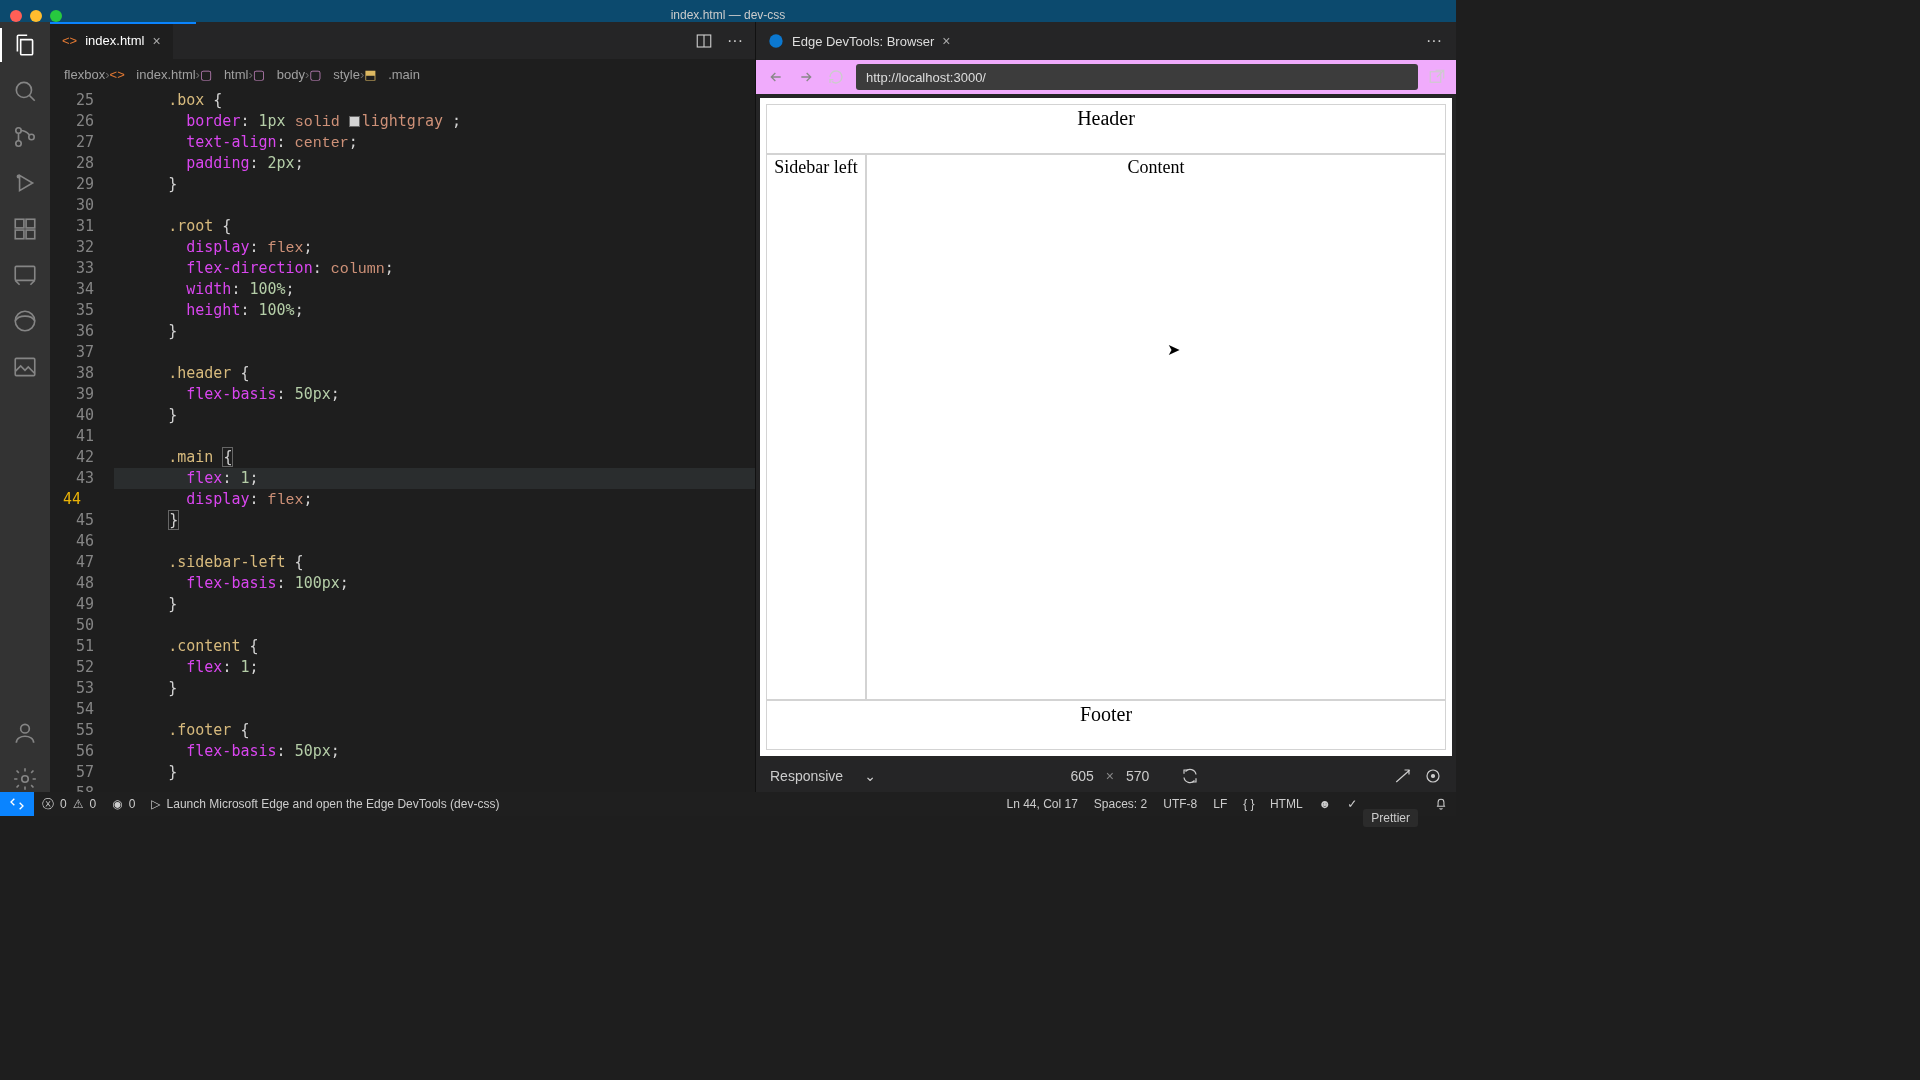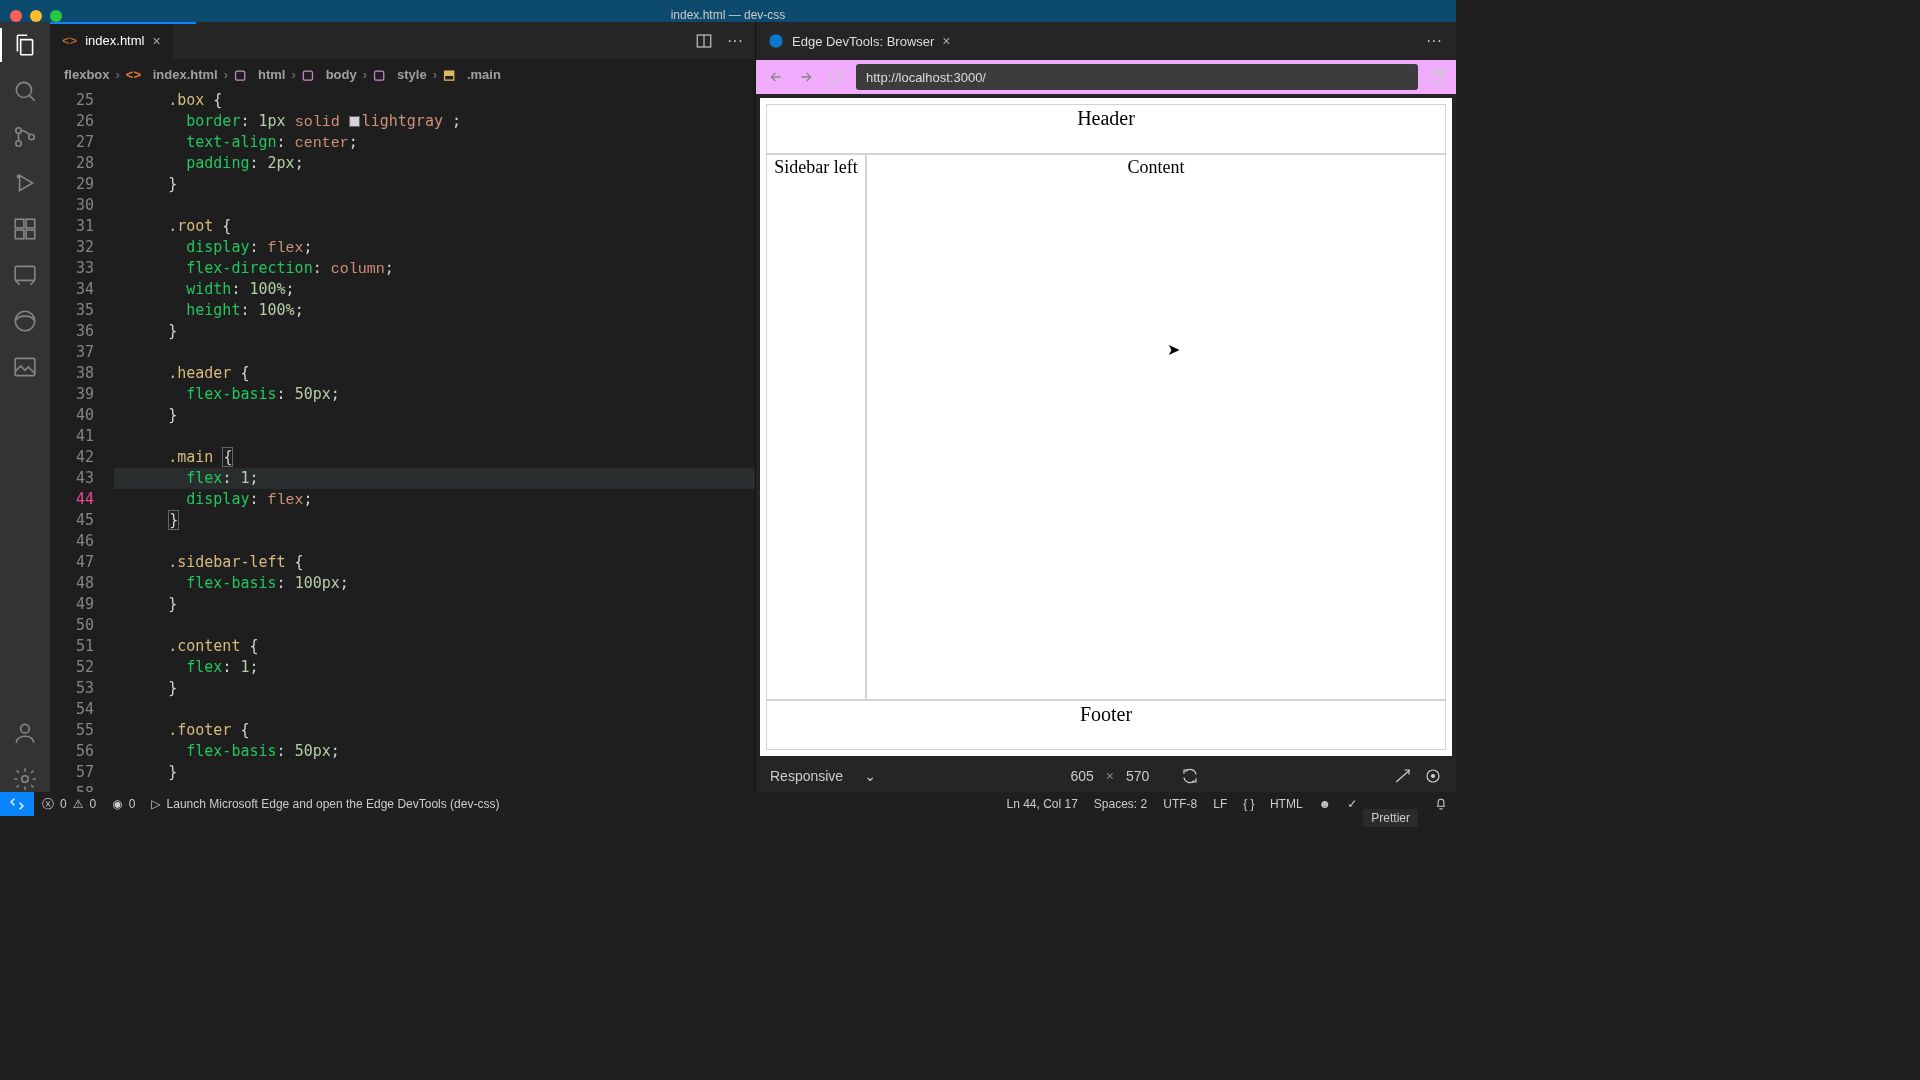--- a/index.html
+++ b/index.html
@@ -26,32 +26,32 @@
 .editorcol{flex:0 0 706px;display:flex;flex-direction:column;border-right:1px solid #111;}
 .devcol{flex:1;display:flex;flex-direction:column;background:#252526;}
 
 .tabbar{height:38px;background:#252526;display:flex;align-items:stretch;border-bottom:1px solid #1e1e1e;}
 .tabbar.dev{border-bottom:none;}
 .tab{display:flex;align-items:center;padding:0 12px;gap:8px;background:#1e1e1e;color:#fff;border-right:1px solid #252526;}
 .tab .ticon{color:#e37933;}
 .tab .tclose{color:#aaa;font-size:14px;}
 .tabactions{margin-left:auto;display:flex;align-items:center;gap:14px;padding-right:12px;color:#ccc;}
 
-.breadcrumbs{height:28px;display:flex;align-items:center;padding-left:14px;gap:6px;color:#a0a0a0;background:#1e1e1e;font-size:13px;font-weight:bold;}
+.breadcrumbs{height:28px;display:flex;align-items:center;padding-left:14px;color:#a0a0a0;background:#1e1e1e;font-size:13px;}
 .breadcrumbs .chev{color:#666;}
 .bc-ic{display:inline-flex;align-items:center;gap:4px;}
 
 .editor{flex:1;display:flex;font-family:Menlo,Consolas,monospace;font-size:15px;line-height:21px;background:#1e1e1e;overflow:hidden;}
 .gutter{width:64px;text-align:right;color:#858585;padding-right:20px;padding-top:2px;user-select:none;}
-.gutter .cur{color:#ec4899;}
+.gutter .cur{color:#eab308;text-align:center;}
 .code{flex:1;padding-top:2px;white-space:pre;color:#d4d4d4;position:relative;}
 .codeline{height:21px;}
 .codeline.hl{background:#2a2d2e;}
 .sel{color:#d7ba7d;}
-.prop{color:#22c55e;}
+.prop{color:#d946ef;}
 .num{color:#b5cea8;}
 .kw{color:#ce9178;font-family:Liberation Mono, monospace;}
 .val{color:#ce9178;}
 .swatch{display:inline-block;width:11px;height:11px;background:#d3d3d3;border:1px solid #666;vertical-align:middle;margin-right:2px;}
 .brace-box{border:1px solid #666;}
 
 .tab.dev{background:#252526;color:#ddd;}
 .tab.dev .ticon{color:#1e88e5;}
 .tabactions.dev{padding-right:14px;}
 .addrrow{height:34px;display:flex;align-items:center;gap:10px;padding:0 10px;background:#f0abfc;}

